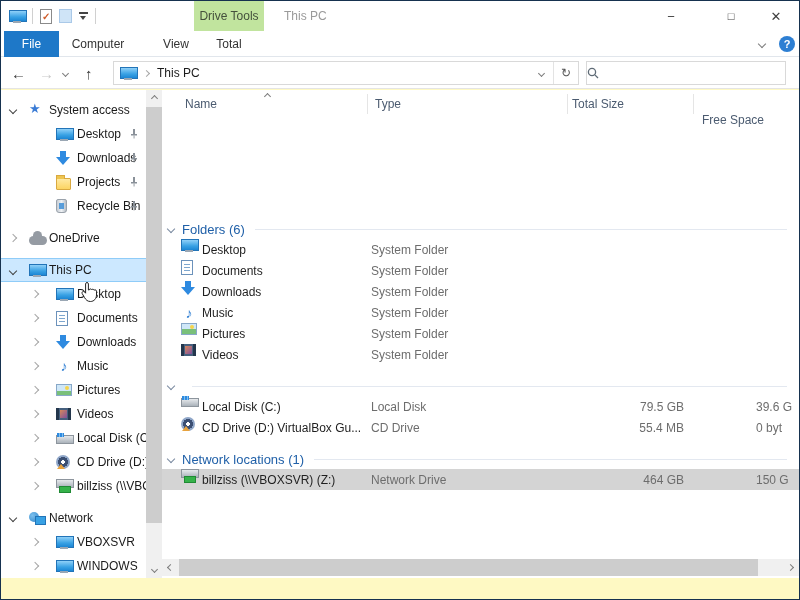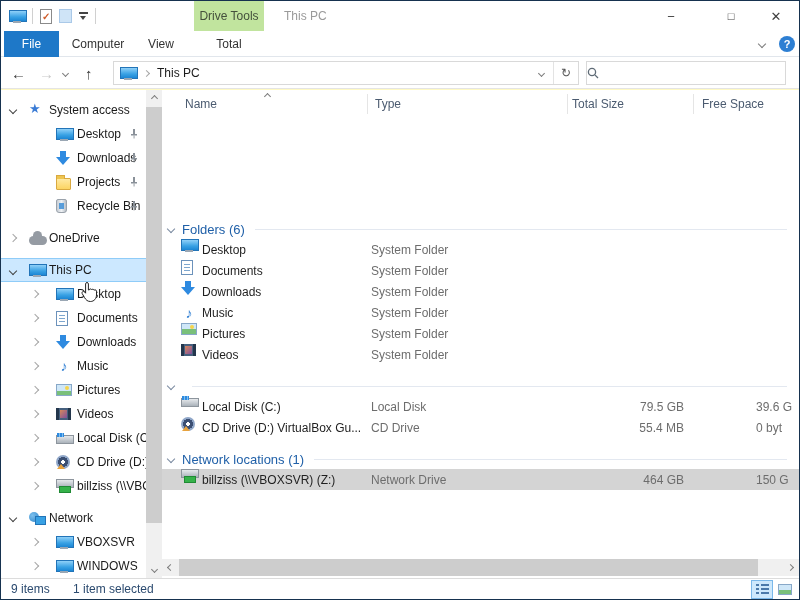--- a/index.html
+++ b/index.html
@@ -17,21 +17,21 @@
   .wc { position:absolute; top:0; width:46px; height:30px; display:flex; align-items:center;
         justify-content:center; color:#404040; font-size:13px; }
   .wc-min { left:647px; } .wc-max { left:707px; font-size:11px; } .wc-close { left:752px; }
 
   
   .ribbonrow { position:absolute; left:0; top:30px; width:100%; height:26px; background:#fff;
                border-bottom:1px solid #e1e6ec; }
   .rtab { position:absolute; top:0; height:26px; display:flex; align-items:center; justify-content:center; color:#333; }
   .tab-file { left:3px; width:55px; background:#1e78c8; color:#fff; }
   .tab-computer { left:62px; width:70px; }
-  .tab-view { left:135px; width:50px; }
+  .tab-view { left:150px; width:50px; }
   .tab-manage { left:193px; width:70px; }
   .ribbon-collapse { position:absolute; left:758px; top:10px; }
   .helpbtn { position:absolute; left:778px; top:5px; width:16px; height:16px; border-radius:50%;
              background:#2d7fd3; color:#fff; font-size:11px; font-weight:bold; display:flex;
              align-items:center; justify-content:center; }
 
   
   .navbar { position:absolute; left:0; top:56px; width:100%; height:32px; background:#fff;
             border-bottom:1px solid #e4e4e4; }
   .navgl { position:absolute; top:0; height:32px; display:flex; align-items:center; font-size:15px; color:#3b3b3b; }
@@ -76,21 +76,21 @@
   
   .vscroll { position:absolute; left:145px; top:89px; width:16px; height:488px; background:#f0f0f0; }
   .vs-up { position:absolute; left:0; top:0; width:16px; height:17px; display:flex; align-items:center; justify-content:center; }
   .vs-thumb { position:absolute; left:0; top:17px; width:16px; height:416px; background:#cdcdcd; }
   .vs-down { position:absolute; left:0; bottom:0; width:16px; height:17px; display:flex; align-items:center; justify-content:center; }
 
   
   .content { position:absolute; left:161px; top:89px; width:637px; height:488px; background:#fff; overflow:hidden; }
   .colhead { position:absolute; left:4px; top:0; width:100%; height:28px; color:#4b5b70; }
   .colhead .hc { position:absolute; top:0; height:28px; display:flex; align-items:center; }
-  .h-name { left:19px; } .h-type { left:209px; } .h-size { left:406px; } .h-free { left:536px; }
+  .h-name { left:19px; } .h-type { left:209px; } .h-size { left:406px; } .h-free { left:536px;margin-top:16px; }
   .hsep { position:absolute; top:4px; width:1px; height:20px; background:#e5e5e5; }
   .sort { position:absolute; left:99px; top:4px; }
   .rows { position:absolute; left:0; top:117px; width:100%; }
   .ghead { display:flex; align-items:center; height:20px; margin-top:12px; position:relative; }
   .ghead.gap { margin-top:11px; }
   .ghead .rchv { margin-left:6px; margin-right:8px; }
   .glabel { color:#2060a8; font-size:13px; white-space:nowrap; }
   .gline { flex:1; height:1px; background:#e3e8f0; margin:0 12px 0 10px; }
   .row { position:relative; height:21px; overflow:hidden; }
   .row.sel { background:#d4d4d4; }
@@ -464,28 +464,18 @@
       <div class="hs-left">
           <span class="chv chv-l chv-sm chv-gray"></span>
         </div>
       <div class="hs-thumb"></div>
       <div class="hs-right">
           <span class="chv chv-r chv-sm chv-gray"></span>
         </div>
     </div>
   </div>
 
-  <div class="statusbar">
-    <span class="st-items">9 items</span>
-    <span class="st-sel">1 item selected</span>
-    <div class="viewbtn vb-details">
-      <span class="ico i-details"></span>
-    </div>
-    <div class="viewbtn vb-thumbs">
-      <span class="ico i-thumb"></span>
-    </div>
-  </div>
 
   <svg class="cursor" width="17" height="22" viewBox="0 0 17 22">
     <path d="M6 1.5 C6.8 1.5 7.4 2.1 7.4 2.9 L7.4 9 L8.2 9 C8.2 8.4 8.8 7.9 9.4 7.9 C10 7.9 10.5 8.3 10.6 8.9 C10.8 8.5 11.3 8.2 11.8 8.2 C12.5 8.2 13 8.7 13.1 9.3 C13.3 9 13.7 8.8 14.1 8.8 C14.9 8.8 15.5 9.4 15.5 10.2 L15.5 14 C15.5 17.5 13 20.5 9.5 20.5 C6.5 20.5 5 19 3.5 16.5 L1.2 12.6 C0.8 11.9 1 11 1.7 10.6 C2.4 10.2 3.2 10.4 3.7 11 L4.6 12.2 L4.6 2.9 C4.6 2.1 5.2 1.5 6 1.5 Z" fill="#ffffff" stroke="#222222" stroke-width="1"></path>
   </svg>
 
 </div>
 
 </body></html>

